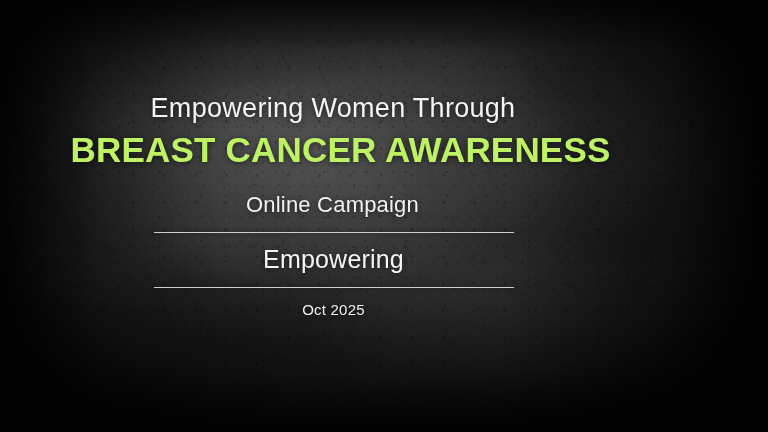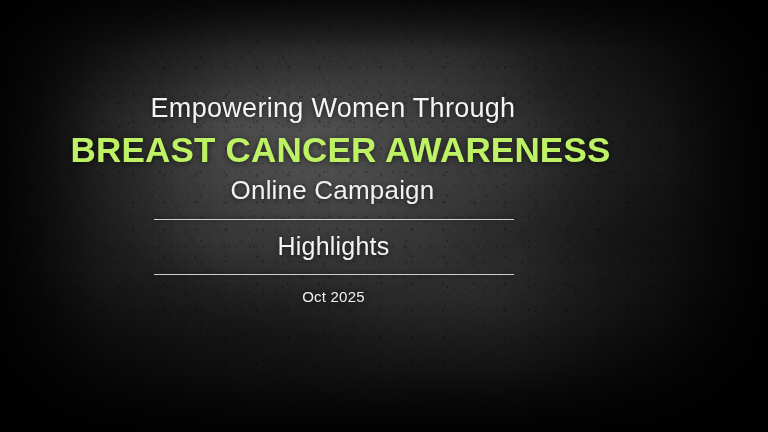--- a/index.html
+++ b/index.html
@@ -163,26 +163,26 @@
     letter-spacing: 0.2px;
     line-height: 1.12;
     white-space: nowrap;
     margin-top: 5px;
     text-shadow: 0 1px 6px rgba(0,0,0,0.6);
     margin-left: -13px;
   }
 
   .subhead {
     color: #f2f2f2;
-    font-size: 26px;
+    font-size: 22px;
     font-weight: 300;
     letter-spacing: 0.2px;
     line-height: 1.16;
     white-space: nowrap;
-    margin-top: 6px;
+    margin-top: 23px;
     text-shadow: 0 1px 5px rgba(0,0,0,0.55);
     margin-left: -29px;
   }
 
   .divider {
     width: 360px;
     height: 0;
     border-top: 1.5px solid #cfcfcf;
     margin-left: -27px;
     box-shadow: 0 0 4px rgba(0,0,0,0.5);
@@ -230,20 +230,20 @@
   <div class="content">
 
     <div class="eyebrow">Empowering Women Through</div>
 
     <div class="headline">BREAST CANCER AWARENESS</div>
 
     <div class="subhead">Online Campaign</div>
 
     <div class="divider top"></div>
 
-    <div class="section-label">Highlights</div>
+    <div class="section-label">Empowering</div>
 
     <div class="divider bottom"></div>
 
     <div class="date-label">Oct 2025</div>
 
   </div>
 </div>
 
 </body></html>

